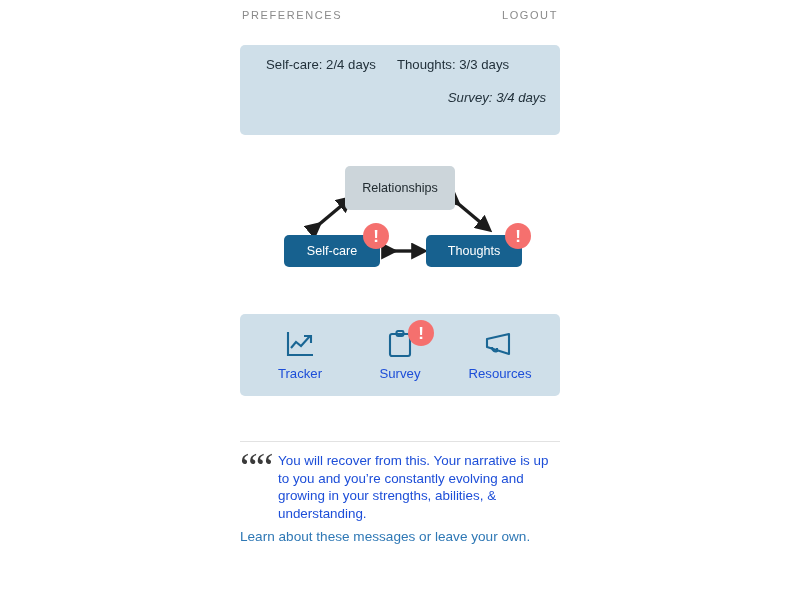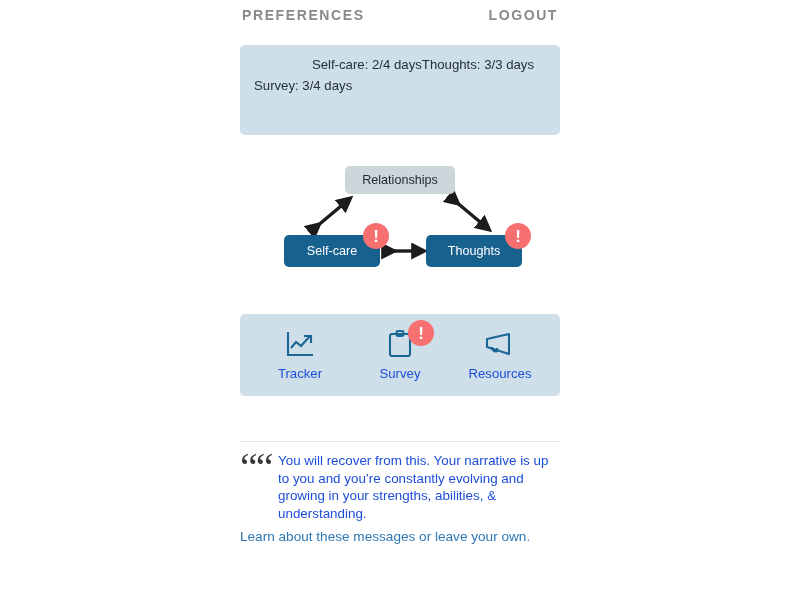--- a/index.html
+++ b/index.html
@@ -32,56 +32,58 @@
 
   
   .topbar {
     height: 30px;
     display: flex;
     align-items: center;
     justify-content: space-between;
     padding: 0 2px;
   }
   .topbar-link {
-    font-size: 14px;
+    font-size: 11px;
     letter-spacing: 1.6px;
     color: #8a8a8a;
     text-transform: uppercase;
     cursor: pointer;
-    font-weight: 700;
+    font-weight: 400;
   }
 
   
   .days-card {
     margin-top: 15px;
     background: #cfdfe9;
     border-radius: 5px;
     padding: 12px 14px 14px 14px;
     height: 90px;
   }
   .days-title {
     text-align: center;
     font-size: 20.5px;
     color: #22313b;
     letter-spacing: 0.2px;
     margin-bottom: 9px;
     font-weight: 400;
   }
   .days-row {
     display: flex;
-    justify-content: flex-end;
+    justify-content: flex-start;
     padding: 0 12px;
     font-size: 13.2px;
     color: #22313b;
+    gap: 21px;
   }
   .days-row-center {
-    text-align: left;
+    text-align: right;
     font-size: 13.2px;
     color: #22313b;
-    margin-top: 6px;
+    margin-top: 18px;
+    font-style: italic;
   }
 
   
   .diagram {
     position: relative;
     margin-top: 20px;
     height: 130px;
   }
   .node {
     position: absolute;
@@ -89,21 +91,21 @@
     display: flex;
     align-items: center;
     justify-content: center;
     font-size: 12.6px;
     white-space: nowrap;
   }
   .node-relationships {
     left: 105px;
     top: 11px;
     width: 110px;
-    height: 28px;
+    height: 44px;
     background: #ccd5da;
     color: #222c31;
   }
   .node-selfcare {
     left: 44px;
     top: 80px;
     width: 96px;
     height: 32px;
     background: #17618f;
     color: #ffffff;

